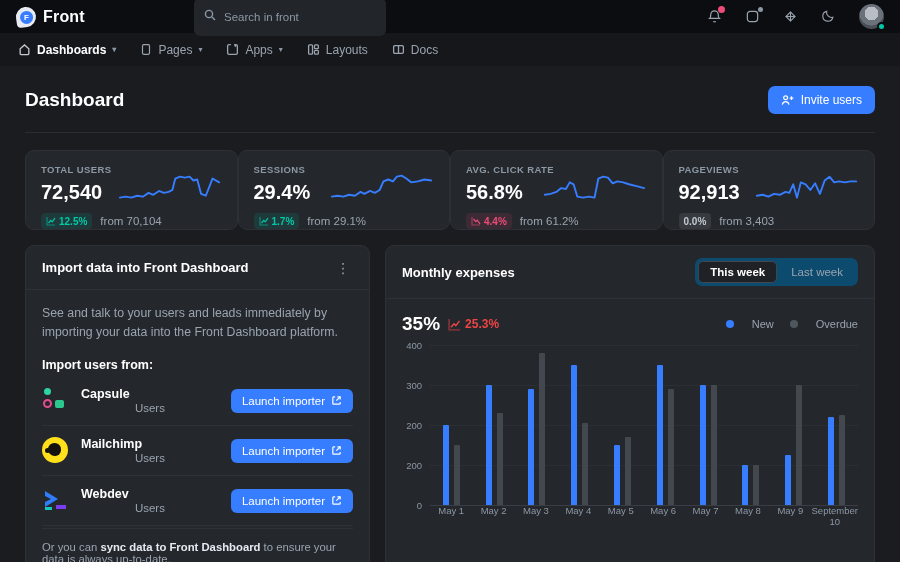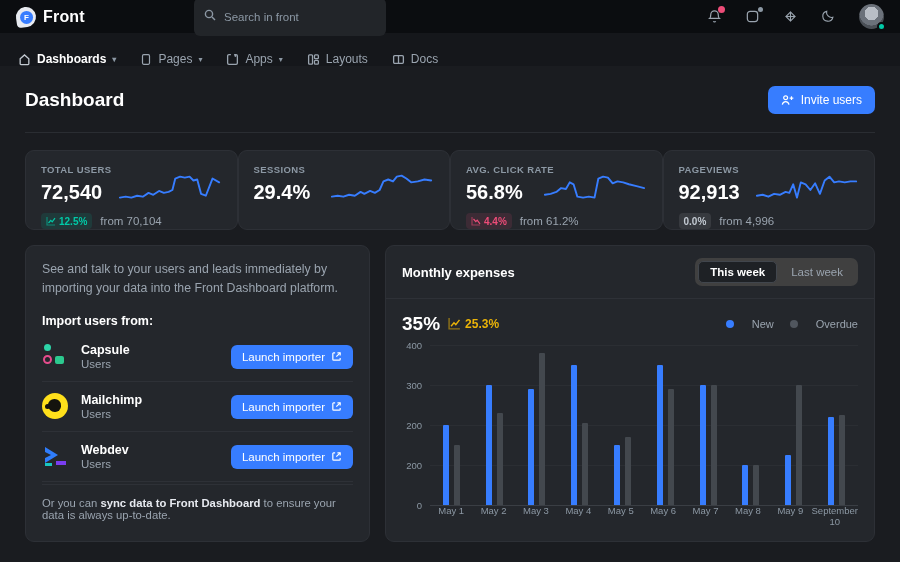--- a/index.html
+++ b/index.html
@@ -52,21 +52,21 @@
   .avatar-img {
     width:25px; height:25px; border-radius:50%;
     background:radial-gradient(circle at 50% 38%, #b9bec6 0 34%, #6b717a 35% 60%, #4a4f56 61%);
   }
   .status-dot {
     position:absolute; right:-2px; bottom:-2px; width:9px; height:9px;
     background:#00c9a7; border-radius:50%; border:2px solid #0b0d10;
   }
   
   .navbar2 {
-    height:33px; background:#15171b; display:flex; align-items:flex-end;
+    height:33px; background:#15171b; display:flex; align-items:center;
     padding:0 18px; gap:24px;
   }
   .nav-item {
     display:flex; align-items:center; gap:6px; color:#9aa4af;
     font-size:12px; cursor:pointer;
   }
   .nav-item.active { color:#fff; font-weight:bold; }
   .nav-item svg { display:block; }
   .caret { font-size:8px; color:#8c98a4; }
   
@@ -120,21 +120,21 @@
   .import-desc { color:#9aa4af; font-size:12.3px; line-height:1.55; margin-bottom:16px; }
   .import-subtitle { font-size:12.5px; font-weight:bold; margin-bottom:4px; }
   .import-row {
     display:flex; align-items:center; gap:12px; padding:11px 0;
     border-bottom:1px solid #2e3137;
   }
   .import-row:last-of-type { border-bottom:none; }
   .imp-icon { width:27px; height:27px; flex:0 0 27px; position:relative; }
   .imp-texts { flex:1; }
   .imp-name { font-size:12.5px; font-weight:bold; }
-  .imp-sub { font-size:11.5px; color:#9aa4af; margin-top:1px; }
+  .imp-sub { font-size:11.5px; color:#9aa4af; margin-top:1px;text-align:center; }
   .btn-launch {
     display:flex; align-items:center; gap:6px;
     background:#377dff; color:#fff; border:none; border-radius:6px;
     font-size:11.5px; font-weight:500; padding:6px 11px; cursor:pointer;
     font-family:"Liberation Sans", sans-serif;
   }
   .import-footer {
     border-top:1px solid #2e3137; margin-top:2px; padding-top:12px;
     font-size:11.3px; color:#9aa4af;
   }
@@ -144,34 +144,34 @@
   .cap-dot2 { position:absolute; left:1px; top:12px; width:9px; height:9px; border-radius:50%; border:2.5px solid #e64c8d; }
   .cap-sq   { position:absolute; left:13px; top:13px; width:9px; height:8px; border-radius:2px; background:#2cc98f; }
   
   .mc-circle { width:26px; height:26px; border-radius:50%; background:#ffe01b; position:relative; }
   .mc-face { position:absolute; left:6px; top:6px; width:13px; height:13px; border-radius:50% 50% 46% 54%; background:#14130e; }
   .mc-ear { position:absolute; left:3px; top:11px; width:5px; height:5px; border-radius:50%; background:#14130e; }
   
   .wd-wrap { position:relative; width:26px; height:26px; }
   
   .segmented {
-    display:flex; background:#404040; border-radius:7px; padding:3px; gap:2px;
+    display:flex; background:#0c4a6e; border-radius:7px; padding:3px; gap:2px;
   }
   .seg-btn {
     font-size:11.5px; color:#9aa4af; padding:4px 11px; border-radius:5px;
     background:transparent; border:1px solid transparent; cursor:pointer;
     font-family:"Liberation Sans", sans-serif;
   }
   .seg-btn.active {
     background:#1e2125; border-color:#41464d; color:#fff; font-weight:bold;
   }
   .exp-top { display:flex; align-items:center; justify-content:space-between; margin-bottom:10px; }
   .exp-left { display:flex; align-items:center; gap:8px; }
   .exp-value { font-size:19px; font-weight:bold; }
-  .exp-change { display:flex; align-items:flex-start; gap:4px; color:#eab308; font-size:12px; font-weight:600; }
+  .exp-change { display:flex; align-items:center; gap:4px; color:#ef4444; font-size:12px; font-weight:600; }
   .legend { display:flex; align-items:center; gap:16px; }
   .legend-item { display:flex; align-items:center; gap:18px; font-size:11px; color:#9aa4af; }
   .legend-dot { width:8px; height:8px; border-radius:50%; }
   
   .chart { display:flex; margin-top:6px; }
   .y-axis { width:28px; position:relative; height:160px; flex:0 0 28px; }
   .y-tick {
     position:absolute; right:8px; transform:translateY(-50%);
     font-size:9.5px; color:#8c98a4;
   }
@@ -307,20 +307,30 @@
         <span class="stat-from">from 70,104</span>
       </div>
       <svg class="sparkline" width="105" height="44" viewBox="0 0 110 44" fill="none">
         <polyline points="2,30 8,29 14,30 20,28 26,29 32,25 37,27 43,23 48,25 53,24 57,22 60,10 65,8 70,9 75,8 79,12 83,11 87,26 92,28 99,10 106,14" stroke="#377dff" stroke-width="2" stroke-linejoin="round" stroke-linecap="round"></polyline>
       </svg>
     </div>
 
     <div class="stat-card">
       <div class="stat-label">SESSIONS</div>
       <div class="stat-value">29.4%</div>
+      <div class="stat-foot">
+        <span class="badge badge-up">
+          <svg width="10" height="10" viewBox="0 0 10 10" fill="none" stroke="currentColor" stroke-width="1.2">
+              <path d="M1 1v8h8" opacity=".55"></path>
+              <path d="M2.5 7 4.8 4.4 6.2 5.8 9 2.2"></path>
+            </svg>
+          <span>1.7%</span>
+        </span>
+        <span class="stat-from">from 29.1%</span>
+      </div>
       <svg class="sparkline" width="105" height="44" viewBox="0 0 110 44" fill="none">
         <polyline points="2,29 8,28 14,29 20,27 26,28 32,24 36,26 42,23 47,25 52,22 56,13 61,11 66,13 70,8 75,7 80,10 85,14 92,13 99,11 106,12" stroke="#377dff" stroke-width="2" stroke-linejoin="round" stroke-linecap="round"></polyline>
       </svg>
     </div>
 
     <div class="stat-card">
       <div class="stat-label">AVG. CLICK RATE</div>
       <div class="stat-value">56.8%</div>
       <div class="stat-foot">
         <span class="badge badge-down">
@@ -337,31 +347,35 @@
       </svg>
     </div>
 
     <div class="stat-card">
       <div class="stat-label">PAGEVIEWS</div>
       <div class="stat-value">92,913</div>
       <div class="stat-foot">
         <span class="badge badge-flat">
           <span>0.0%</span>
         </span>
-        <span class="stat-from">from 4,996</span>
+        <span class="stat-from">from 3,403</span>
       </div>
       <svg class="sparkline" width="105" height="44" viewBox="0 0 110 44" fill="none">
         <polyline points="2,28 8,27 14,29 20,26 26,27 32,24 36,25 40,16 44,30 48,14 53,16 58,22 63,15 68,26 73,12 78,8 83,14 88,13 94,14 100,13 106,13" stroke="#377dff" stroke-width="2" stroke-linejoin="round" stroke-linecap="round"></polyline>
       </svg>
     </div>
   </div>
 
   <div class="cards-row">
 
     <section class="card card-import">
+      <div class="card-header">
+        <div class="card-title">Import data into Front Dashboard</div>
+        <div class="kebab">⋮</div>
+      </div>
       <div class="card-body">
         <p class="import-desc">See and talk to your users and leads immediately by importing your data into the Front Dashboard platform.</p>
         <div class="import-subtitle">Import users from:</div>
 
         <div class="import-row">
           <div class="imp-icon">
             <span class="cap-dot1"></span>
               <span class="cap-dot2"></span>
               <span class="cap-sq"></span>
           </div>

